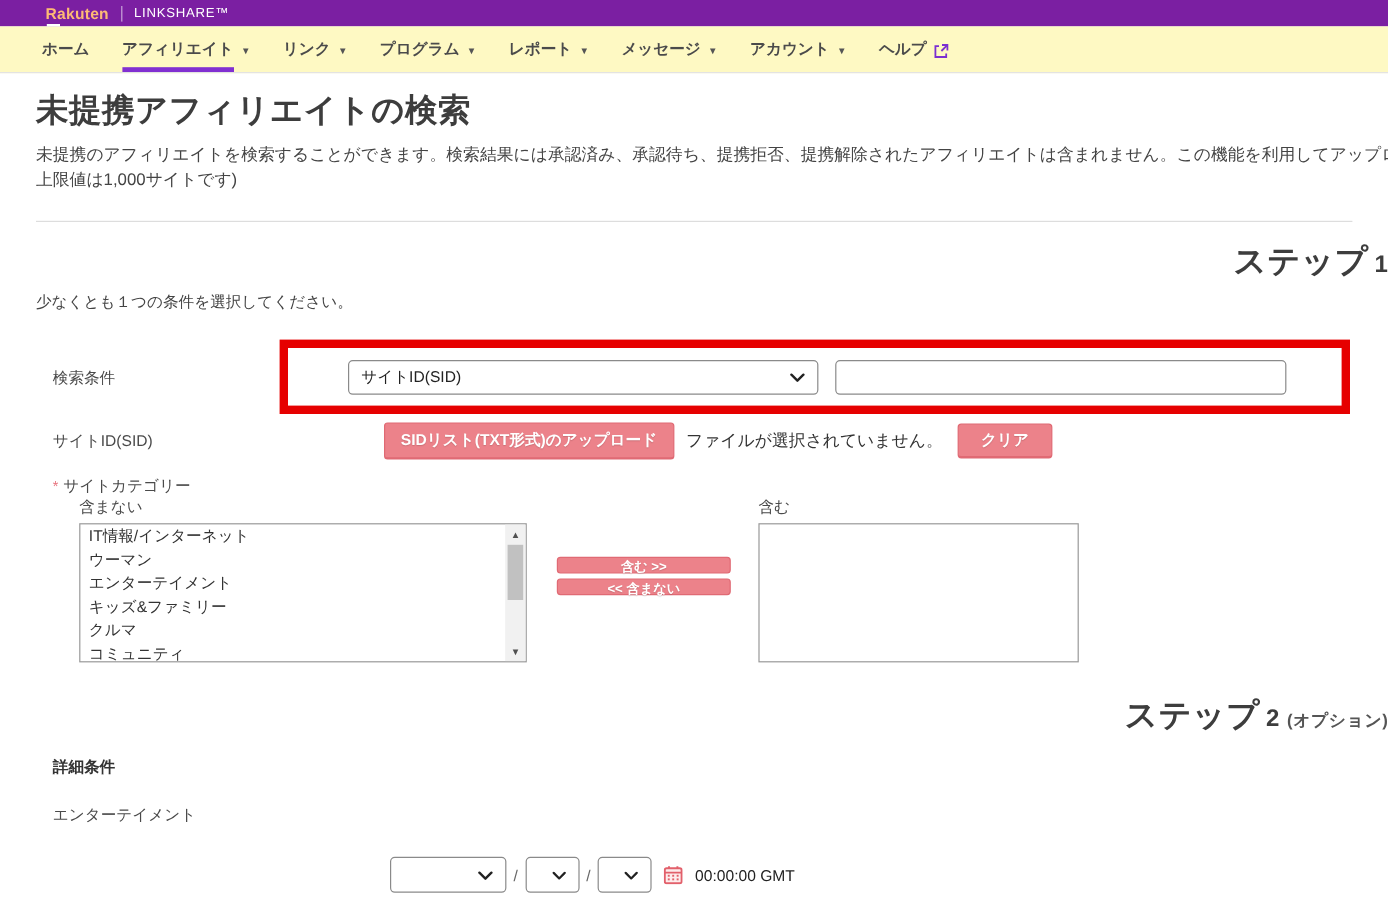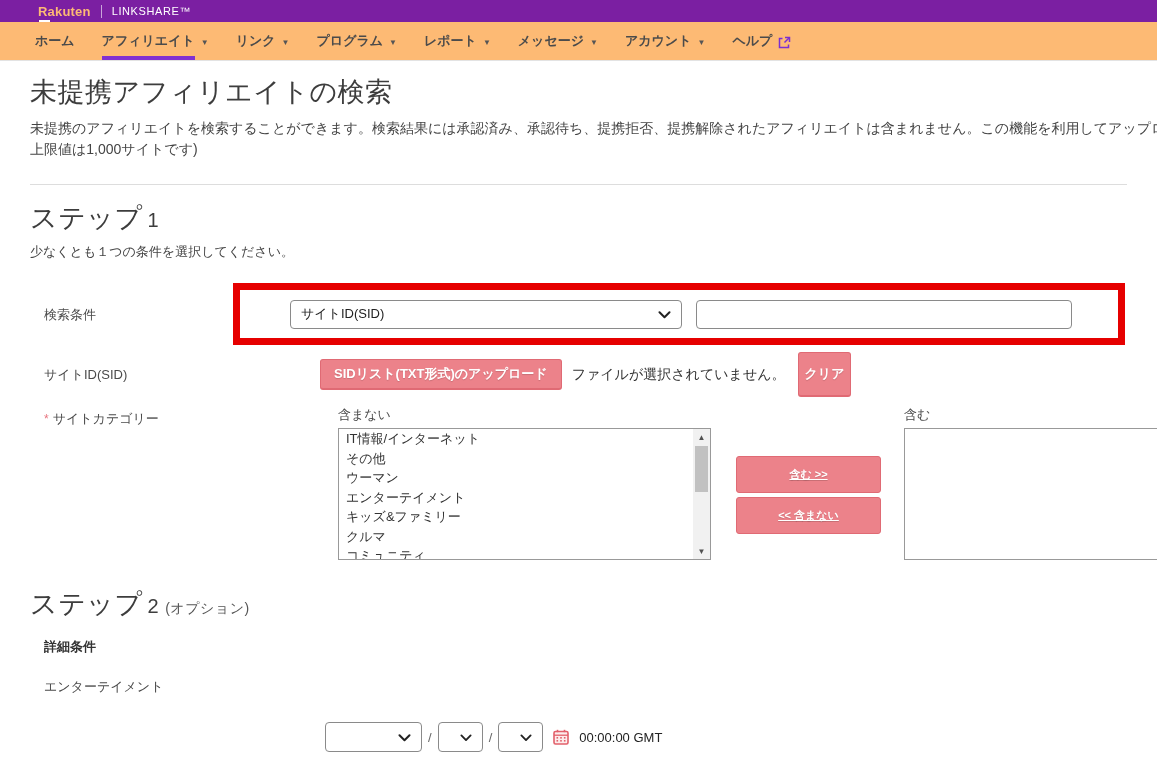--- a/index.html
+++ b/index.html
@@ -7,36 +7,36 @@
     font-family:"Liberation Sans","DejaVu Sans",sans-serif; color:#333; }
 
   
   .topbar { height:22px; background:#7b1fa2; display:flex; align-items:center; padding-left:38px; }
   .brand { color:#fdba74; font-weight:bold; font-size:13px; position:relative; letter-spacing:.2px; }
   .brand::after { content:""; position:absolute; left:1px; bottom:-3px; width:11px; height:2px; background:#fff; }
   .brand-divider { width:1px; height:13px; background:rgba(255,255,255,.6); margin:0 10px; }
   .product { color:#fff; font-size:11px; letter-spacing:.6px; }
 
   
-  .navbar { height:39px; background:#fdba74; border-bottom:1px solid #e3e3e3;
+  .navbar { height:39px; background:#fef9c3; border-bottom:1px solid #e3e3e3;
     display:flex; align-items:center; padding-left:35px; gap:27px; }
   .nav-item { display:flex; align-items:center; gap:6px; font-size:13px; font-weight:bold;
     color:#4b4b4b; cursor:pointer; position:relative; height:100%; }
   .nav-item .caret { font-size:8px; color:#555; transform:translateY(1px); }
   .nav-item.active::after { content:""; position:absolute; left:0; right:14px; bottom:0; height:4px; background:#8130d1; }
   .ext-icon { display:inline-flex; transform:translateY(1px); }
 
   
   .content { padding:0 0 0 30px; }
-  .page-title { font-size:27px; font-weight:400; color:#3d3d3d; margin-top:13px; letter-spacing:.5px; }
+  .page-title { font-size:27px; font-weight:700; color:#3d3d3d; margin-top:13px; letter-spacing:.5px; }
   .desc { margin-top:8px; font-size:14px; color:#444; line-height:21px; }
   .desc div { white-space:nowrap; overflow:hidden; }
   .divider { border:none; border-top:1px solid #ddd; margin:24px 30px 0 0; }
 
-  .step-heading { margin-top:15px; font-size:27px; font-weight:400; color:#3d3d3d; letter-spacing:.5px; }
+  .step-heading { margin-top:15px; font-size:27px; font-weight:700; color:#3d3d3d; letter-spacing:.5px;text-align:right; }
   .step-num { font-size:20px; margin-left:5px; }
   .step-suffix { font-size:14px; color:#555; margin-left:6px; }
   .step-sub { font-size:13px; color:#444; margin-top:7px; }
 
   .form-row { display:flex; margin-top:0; }
   .row-label { width:260px; padding-left:14px; font-size:13px; color:#4a4a4a; flex-shrink:0; }
   .req { color:#e8747f; margin-right:4px; font-size:12px; }
 
   
   .row-search { position:relative; height:60px; margin-top:24px; align-items:center; }
@@ -50,38 +50,38 @@
   .text-input { width:376px; height:29px; border:1px solid #8a8a8a; border-radius:4px;
     font-size:13px; padding:0 8px; outline:none; }
 
   
   .row-sid { margin-top:7px; align-items:center; }
   .btn { background:#ec828a; color:#fff; border:1px solid #e06a74; border-bottom-width:2px;
     border-radius:3px; font-weight:bold; cursor:pointer; text-shadow:0 1px 1px rgba(0,0,0,.15);
     font-family:inherit; }
   .btn-upload { height:31px; font-size:13px; padding:0 13px; }
   .file-status { font-size:14px; color:#333; margin:0 12px 0 10px; }
-  .btn-clear { height:45px; font-size:13px; padding:0 6px; }
-
-  
-  .row-category { margin-top:9px; }
+  .btn-clear { height:29px; font-size:13px; padding:0 19px; }
+
+  
+  .row-category { margin-top:9px;flex-direction:column; }
   .row-category .row-label { padding-top:4px; }
   .dual-list { display:flex; align-items:flex-start; }
   .list-label { font-size:13px; color:#4a4a4a; margin-bottom:4px; }
-  .listbox { position:relative; width:373px; height:132px; border:1px solid #999;
+  .listbox { position:relative; width:373px; height:116px; border:1px solid #999;
     background:#fff; overflow:hidden; }
   .listbox .options { position:absolute; inset:0 17px 0 0; overflow:hidden; }
   .opt { font-size:13px; line-height:19.5px; padding-left:7px; white-space:nowrap; cursor:default; }
   .scrollbar { position:absolute; top:0; right:0; width:17px; height:100%; background:#f1f1f1; }
   .sb-arrow { height:16px; display:flex; align-items:center; justify-content:center;
     font-size:8px; color:#505050; cursor:pointer; }
   .sb-arrow.down { position:absolute; bottom:0; left:0; right:0; }
   .sb-thumb { position:absolute; top:17px; left:2px; width:13px; height:46px; background:#c1c1c1; cursor:pointer; }
   .btn-col { display:flex; flex-direction:column; gap:4px; margin:50px 0 0 25px; width:145px; }
-  .btn-move { height:37px; font-size:11px; border-bottom-width:1px;text-decoration:underline; }
+  .btn-move { height:14px; font-size:11px; border-bottom-width:1px; }
   .include-col { margin-left:23px; }
   .listbox.include { width:267px; }
   .note { margin-top:5px; font-size:12px; color:#a3a3a3; }
 
   
   .step2 { margin-top:26px; }
   .detail-label { font-size:13px; font-weight:bold; color:#333; margin:16px 0 0 14px; }
   .reg-label { font-size:13px; color:#4a4a4a; margin:22px 0 0 14px; }
   .date-row { display:flex; align-items:center; margin-top:26px; }
   .date-row .row-label { padding-top:0; font-size:14px; color:#555; }
@@ -176,27 +176,26 @@
         <button class="btn btn-upload">SIDリスト(TXT形式)のアップロード</button>
         <span class="file-status">ファイルが選択されていません。</span>
         <button class="btn btn-clear">クリア</button>
       </div>
     </div>
 
     <div class="form-row row-category">
       <div class="row-label">
         <span class="req">*</span><span>サイトカテゴリー</span>
       </div>
-      <div class="dual-list" style="margin-left:48px;">
+      <div class="dual-list" style="margin-left:36px;">
         <div class="list-col">
           <div class="list-label">含まない</div>
           <div class="listbox">
             <div class="options">
               <div class="opt">IT情報/インターネット</div>
-              <div class="opt">その他</div>
               <div class="opt">ウーマン</div>
               <div class="opt">エンターテイメント</div>
               <div class="opt">キッズ&amp;ファミリー</div>
               <div class="opt">クルマ</div>
               <div class="opt">コミュニティ</div>
               <div class="opt">ショッピング</div>
             </div>
             <div class="scrollbar">
               <div class="sb-arrow up">▲</div>
               <div class="sb-thumb"></div>

